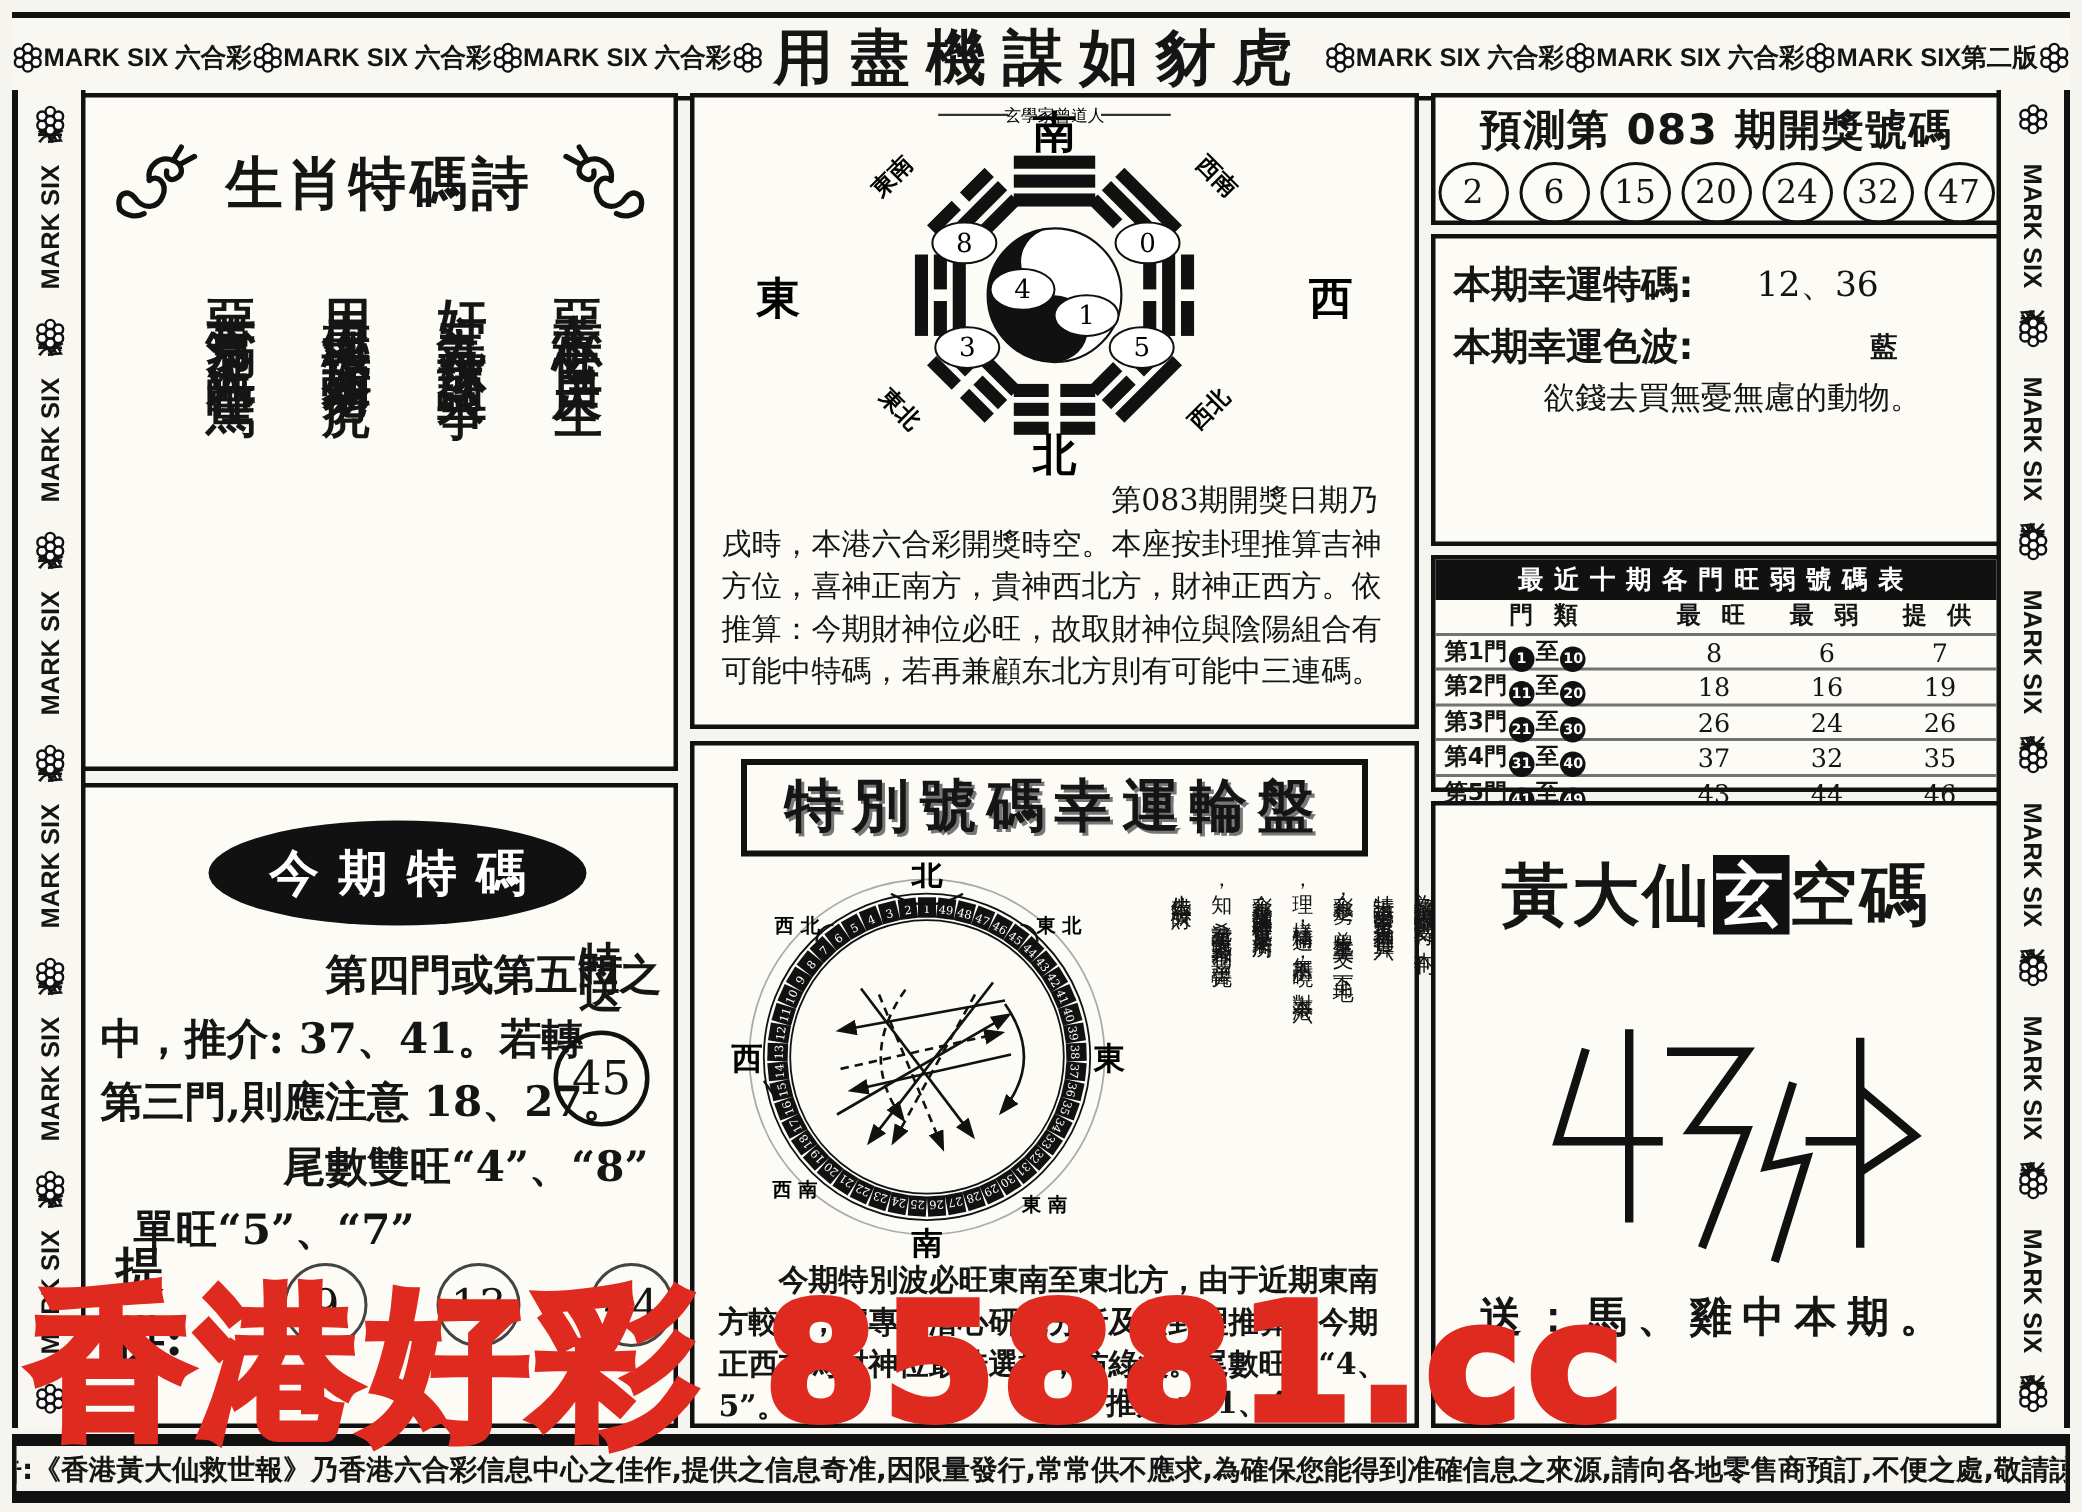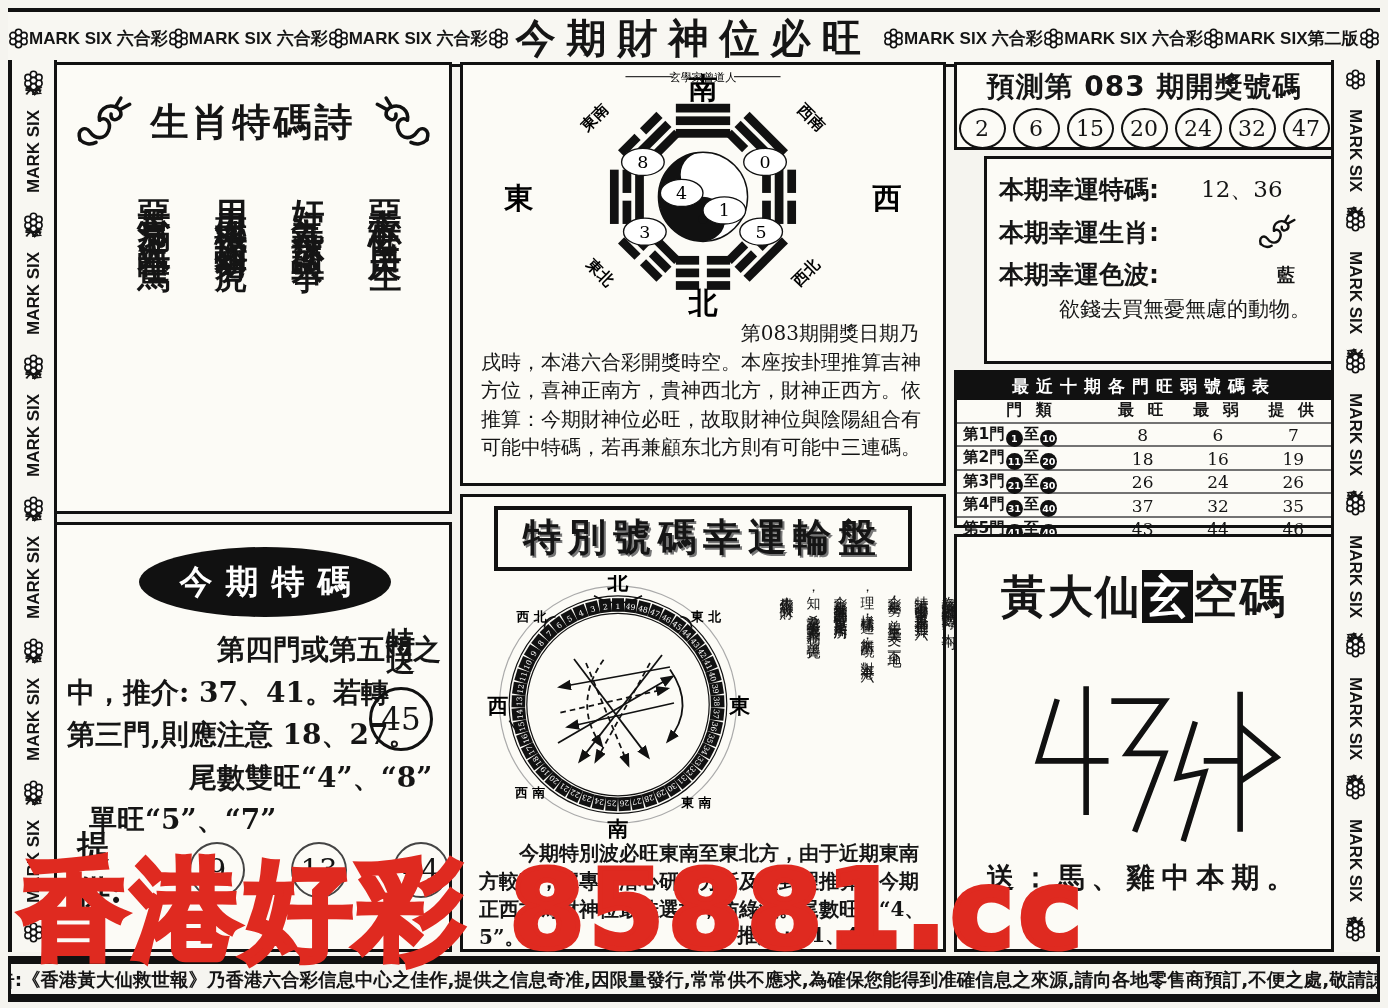--- a/index.html
+++ b/index.html
@@ -96,21 +96,21 @@
   .wheel-reco{text-align:right;padding-right:70px;font-weight:bold;font-size:20px;
     font-family:"DejaVu Serif",serif;margin-top:-29px;}
   
   .pred-panel{height:88px;}
   .pred-title{text-align:center;font-size:28px;font-weight:900;margin-top:3px;letter-spacing:1px;}
   .pred-nums{display:flex;justify-content:center;gap:7px;margin-top:2px;}
   .pred-circle{width:43px;height:37px;border:2px solid #111;border-radius:50%;
     display:flex;align-items:center;justify-content:center;
     font-family:"DejaVu Serif",serif;font-size:22px;}
   
-  .lucky-panel{height:208px;padding:6px 12px;margin-left:30px;}
+  .lucky-panel{height:208px;padding:6px 12px;}
   .lucky-row{display:flex;align-items:center;margin-top:8px;}
   .lucky-label{font-size:25px;font-weight:900;white-space:nowrap;}
   .lucky-val{font-family:"DejaVu Serif",serif;font-size:23px;margin-left:42px;}
   .lucky-val.color{font-size:18px;font-weight:bold;margin-left:118px;}
   .lucky-dragon{width:44px;height:36px;margin-left:96px;}
   .lucky-poem{font-family:"DejaVu Serif",serif;font-size:21px;letter-spacing:5px;margin-left:26px;}
   .lucky-poem2{font-family:"DejaVu Serif",serif;font-size:21px;margin:4px 0 0 60px;}
   
   .table-panel{height:158px;border-width:3px;}
   .tbl-title{background:#111;color:#fff;text-align:center;font-size:17px;font-weight:bold;
@@ -186,21 +186,21 @@
         </svg>
         <span class="bseg">MARK SIX 六合彩</span>
         <svg class="flower" viewBox="0 0 22 22">
           <use href="#flower-sym"></use>
         </svg>
         <span class="bseg">MARK SIX 六合彩</span>
         <svg class="flower" viewBox="0 0 22 22">
           <use href="#flower-sym"></use>
         </svg>
       </div>
-    <div class="main-title">今期財神位必旺</div>
+    <div class="main-title">用盡機謀如豺虎</div>
     <div class="bstrip">
         <svg class="flower" viewBox="0 0 22 22">
           <use href="#flower-sym"></use>
         </svg>
         <span class="bseg">MARK SIX 六合彩</span>
         <svg class="flower" viewBox="0 0 22 22">
           <use href="#flower-sym"></use>
         </svg>
         <span class="bseg">MARK SIX 六合彩</span>
         <svg class="flower" viewBox="0 0 22 22">
@@ -686,26 +686,20 @@
             <span class="pred-circle">47</span>
           </div>
       </div>
 
       <div class="panel lucky-panel">
         <div class="lucky-row">
           <span class="lucky-label">本期幸運特碼:</span>
           <span class="lucky-val">12、36</span>
         </div>
         <div class="lucky-row">
-          <span class="lucky-label">本期幸運生肖:</span>
-          <svg class="lucky-dragon">
-              <use href="#dragon-sym"></use>
-            </svg>
-        </div>
-        <div class="lucky-row">
           <span class="lucky-label">本期幸運色波:</span>
           <span class="lucky-val color">藍</span>
         </div>
         <div class="lucky-poem2">欲錢去買無憂無慮的動物。</div>
       </div>
 
       <div class="panel table-panel">
         <div class="tbl-title">最近十期各門旺弱號碼表</div>
         <div class="trow thead">
           <span>門 類</span>

